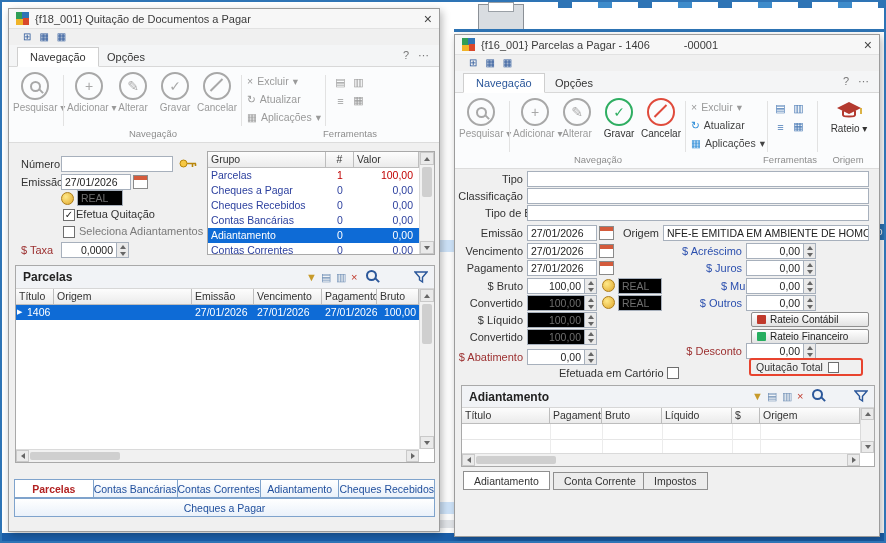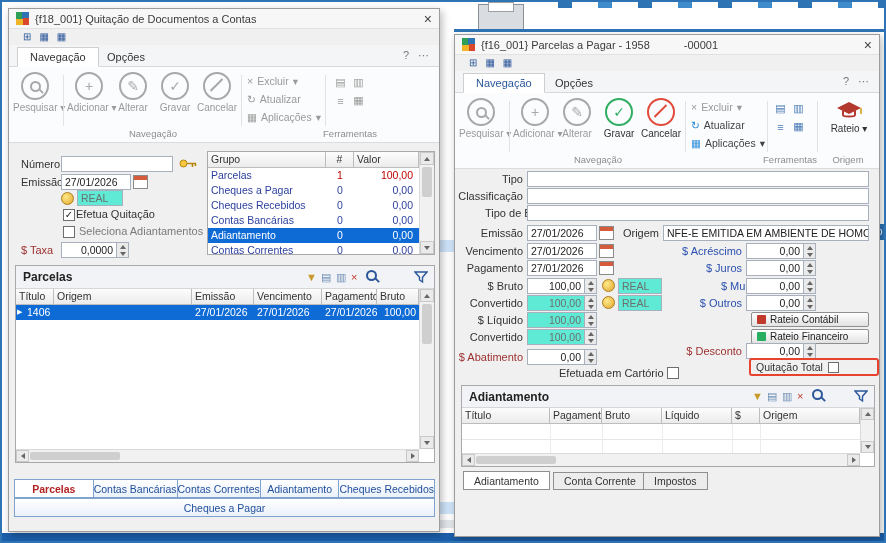--- a/index.html
+++ b/index.html
@@ -33,21 +33,21 @@
   .toolico{position:absolute;width:15px;height:15px;display:flex;align-items:center;justify-content:center;font-size:11px;}
   .mag{display:inline-block;width:11px;height:11px;border:2px solid currentColor;border-radius:50%;position:relative;box-sizing:border-box;}
   .mag::after{content:"";position:absolute;width:6px;height:2px;background:currentColor;right:-5px;bottom:-2px;transform:rotate(45deg);}
   
   .lbl{position:absolute;font-size:11px;color:#333;white-space:nowrap;}
   .lr{text-align:right;}
   .redl{color:#9c2f2f;}
   .bluel{color:#2b4fae;}
   .grayl{color:#7a7a7a;}
   .input{position:absolute;height:16px;background:#fff;border:1px solid #a7b0bc;box-sizing:border-box;font-size:10.5px;display:flex;align-items:center;padding:0 3px;overflow:hidden;white-space:nowrap;color:#222;}
-  .dis{background:#5eead4;color:#6e6e6e;}
+  .dis{background:#000000;color:#6e6e6e;}
   .tr{justify-content:flex-end;}
   .spin{position:absolute;width:12px;height:16px;display:flex;flex-direction:column;border:1px solid #a7b0bc;border-left:0;background:#eaeaea;box-sizing:border-box;}
   .spin>span{flex:1;display:flex;align-items:center;justify-content:center;}
   .tri{width:0;height:0;display:inline-block;}
   .tu{border-left:3px solid transparent;border-right:3px solid transparent;border-bottom:4px solid #666;}
   .td{border-left:3px solid transparent;border-right:3px solid transparent;border-top:4px solid #666;}
   .tl{border-top:3px solid transparent;border-bottom:3px solid transparent;border-right:4px solid #666;}
   .trr{border-top:3px solid transparent;border-bottom:3px solid transparent;border-left:4px solid #666;}
   .cal{position:absolute;width:15px;height:14px;border:1px solid #8a8a8a;background:#fff;box-sizing:border-box;}
   .cal::before{content:"";position:absolute;left:0;top:0;right:0;height:4px;background:#d45b3c;}
@@ -91,21 +91,21 @@
   <div class="frag" style="left:556px;top:0;width:326px;height:6px;background:repeating-linear-gradient(90deg,#2e74b5 0 14px,#ffffff 14px 40px,#3e8ccb 40px 54px,#ffffff 54px 80px);"></div>
   <div class="frag" style="left:452px;top:27px;width:430px;height:3px;background:#2e74b5;"></div>
   <div class="frag" style="left:870px;top:222px;width:14px;height:16px;background:#2e74b5;color:#fff;font-size:10px;line-height:16px;overflow:hidden;"><span>To</span></div>
   <div class="frag" style="left:438px;top:238px;width:14px;height:12px;background:#cfe4fa;"></div>
   <div class="frag" style="left:438px;top:500px;width:14px;height:12px;background:#cfe4fa;"></div>
   <div class="frag" style="left:438px;top:518px;width:14px;height:8px;background:#e3e6ea;"></div>
 
   <div class="win" style="left:6px;top:6px;width:432px;height:524px;z-index:2;">
     <div class="tb">
       <div class="applogo"></div>
-      <span class="t">{f18_001}  Quitação de Documentos a Contas</span>
+      <span class="t">{f18_001}  Quitação de Documentos a Pagar</span>
       <span class="close">×</span>
     </div>
     <div class="qat">
       <span>⊞</span>
       <span>▦</span>
       <span>▦</span>
     </div>
     <div class="tabs">
       <div class="tab sel" style="left:8px;">
           <span>Navegação</span>
@@ -313,21 +313,21 @@
     <div class="btabs" style="left:6px;top:489px;width:420px;">
       <div class="btab">
           <span>Cheques a Pagar</span>
         </div>
     </div>
   </div>
 
   <div class="win" style="left:452px;top:32px;width:426px;height:503px;z-index:3;">
     <div class="tb">
       <div class="applogo"></div>
-      <span class="t">{f16_001}  Parcelas a Pagar - 1958</span>
+      <span class="t">{f16_001}  Parcelas a Pagar - 1406</span>
       <span class="t" style="margin-left:28px;">-00001</span>
       <span class="close">×</span>
     </div>
     <div class="qat">
       <span>⊞</span>
       <span>▦</span>
       <span>▦</span>
     </div>
     <div class="tabs">
       <div class="tab sel blue" style="left:8px;">
@@ -543,21 +543,21 @@
     <div class="input tr" style="left:72px;top:314px;width:58px;">0,00</div>
     <span class="spin" style="left:130px;top:314px;">
         <span>
           <i class="tri tu"></i>
         </span>
         <span>
           <i class="tri td"></i>
         </span>
       </span>
 
-    <div class="redbox" style="left:294px;top:323px;width:130px;height:18px;">
+    <div class="redbox" style="left:294px;top:323px;width:114px;height:18px;">
       <span style="font-size:10.5px;color:#333;white-space:nowrap;">Quitação Total</span>
       <span class="chk" style="position:static;width:11px;height:11px;"></span>
     </div>
 
     <span class="lbl" style="left:104px;top:332px;">Efetuada em Cartório</span>
     <div class="chk" style="left:212px;top:332px;"></div>
 
     <div class="panel" style="left:6px;top:350px;width:414px;height:82px;">
       <div class="phead" style="height:22px;">
         <span class="ptitle">Adiantamento</span>

